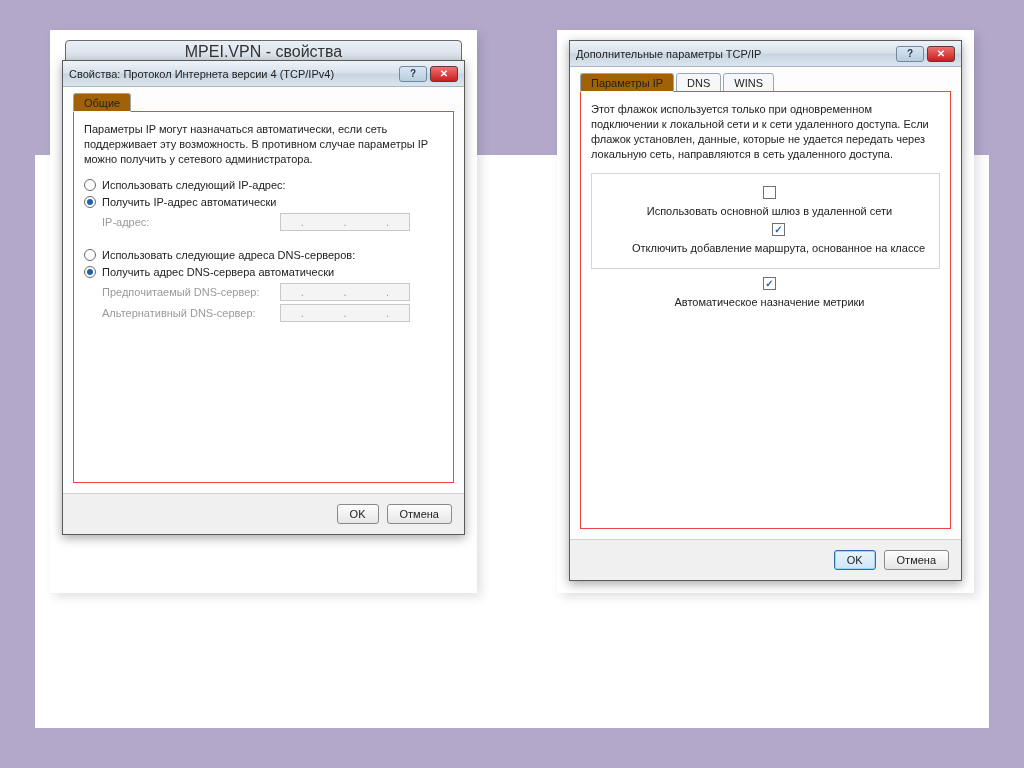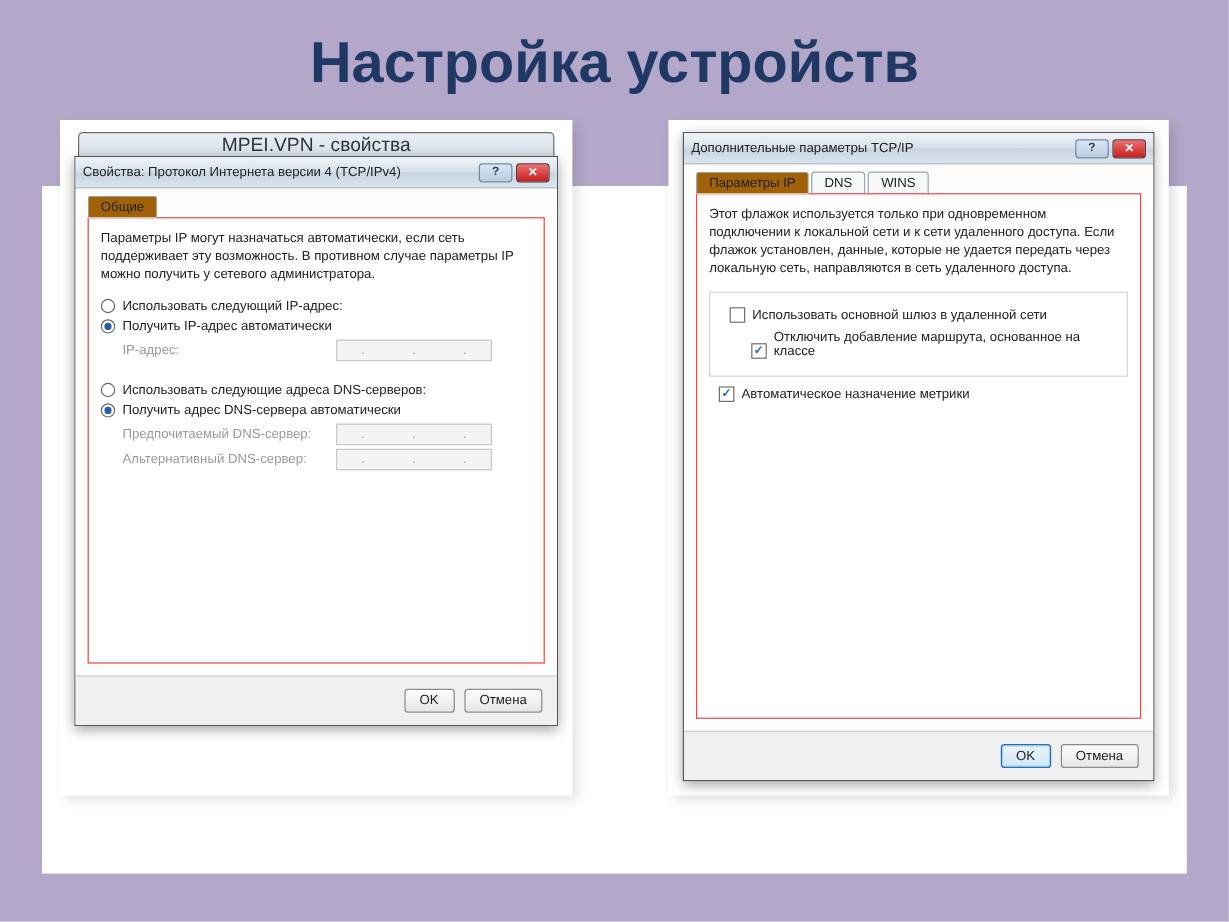--- a/index.html
+++ b/index.html
@@ -164,42 +164,41 @@
     background: linear-gradient(#eaf4fc,#cfe6f7);
   }
   .footer {
     display: flex; justify-content: flex-end; gap: 8px;
     padding: 10px 12px;
     background: #f0f0f0;
     border-top: 1px solid #d0d0d0;
   }
   .right-actions { text-align: right; margin-top: 8px; }
   .chk {
-    display: flex; align-items: flex-end; gap: 6px;
-    font-size: 11px; margin: 6px 0 6px 8px;
+    display: flex; align-items: center; gap: 6px;
+    font-size: 11px; margin: 6px 0 6px 8px; flex-direction: column;
   }
   .cb { width:13px; height:13px; border:1px solid #707070; background:#fff; display:inline-flex; align-items:center; justify-content:center; font-size:10px; color:#1e65b8; font-weight:700; line-height:1;}
   .cb.on::after { content:"✓"; }
   .group {
     border: 1px solid #d5d5d5;
     padding: 6px 8px 8px 8px;
     margin: 8px 0;
   }
   .metric {
     display:flex; align-items:center; gap:10px; margin: 4px 0 0 20px; font-size:11px; color:#9a9a9a;
   }
   .metric .tbox { width: 70px; height: 18px; border:1px solid #c8c8c8; background:#f4f4f4;}
   .right .tabpane { min-height: 438px; }
 </style>
 </head>
 <body>
 
 <div class="slide">
   <div class="slide-bg"></div>
-  <h1 class="page-title">Настройка устройств</h1>
 
   <div class="dialogs">
 
     <div class="dlg-card">
       <div class="win-back">
         <span>MPEI.VPN - свойства</span>
       </div>
       <div class="win">
         <div class="titlebar">
           <span class="ttl">Свойства: Протокол Интернета версии 4 (TCP/IPv4)</span>

